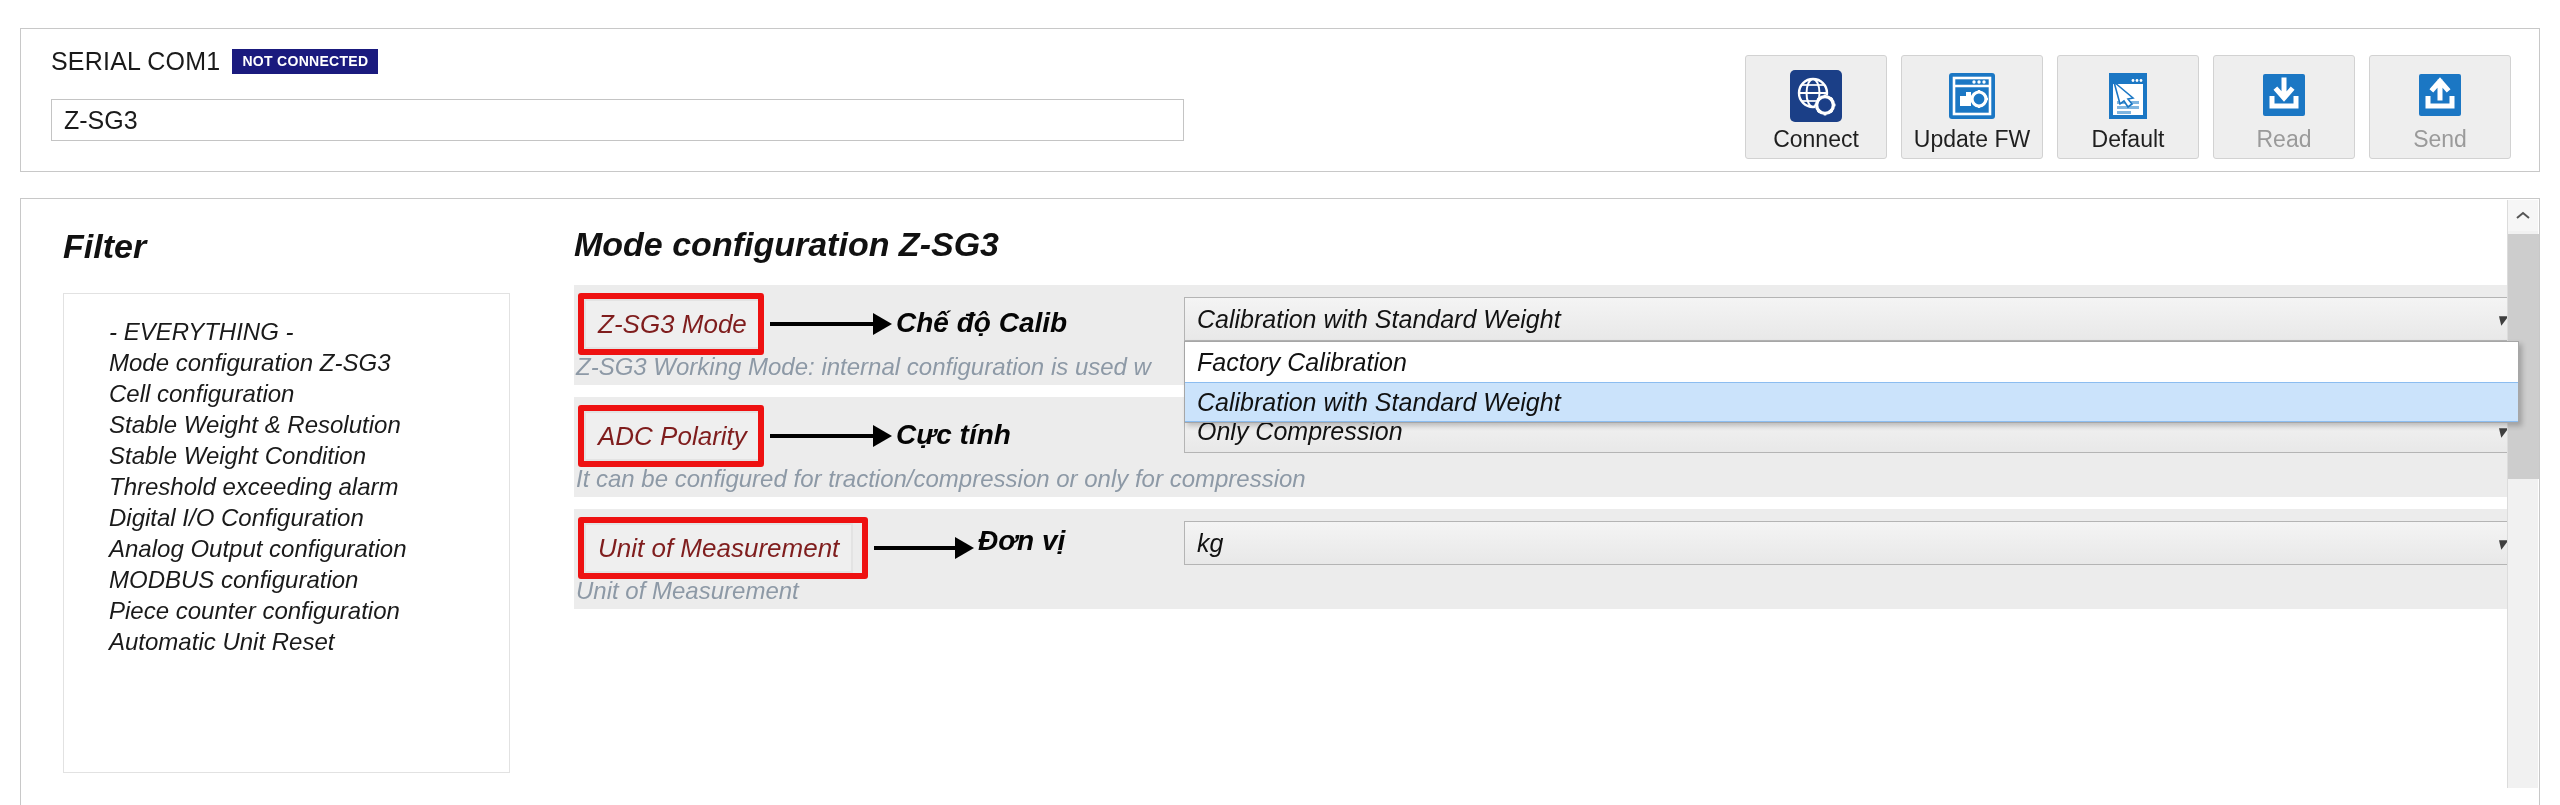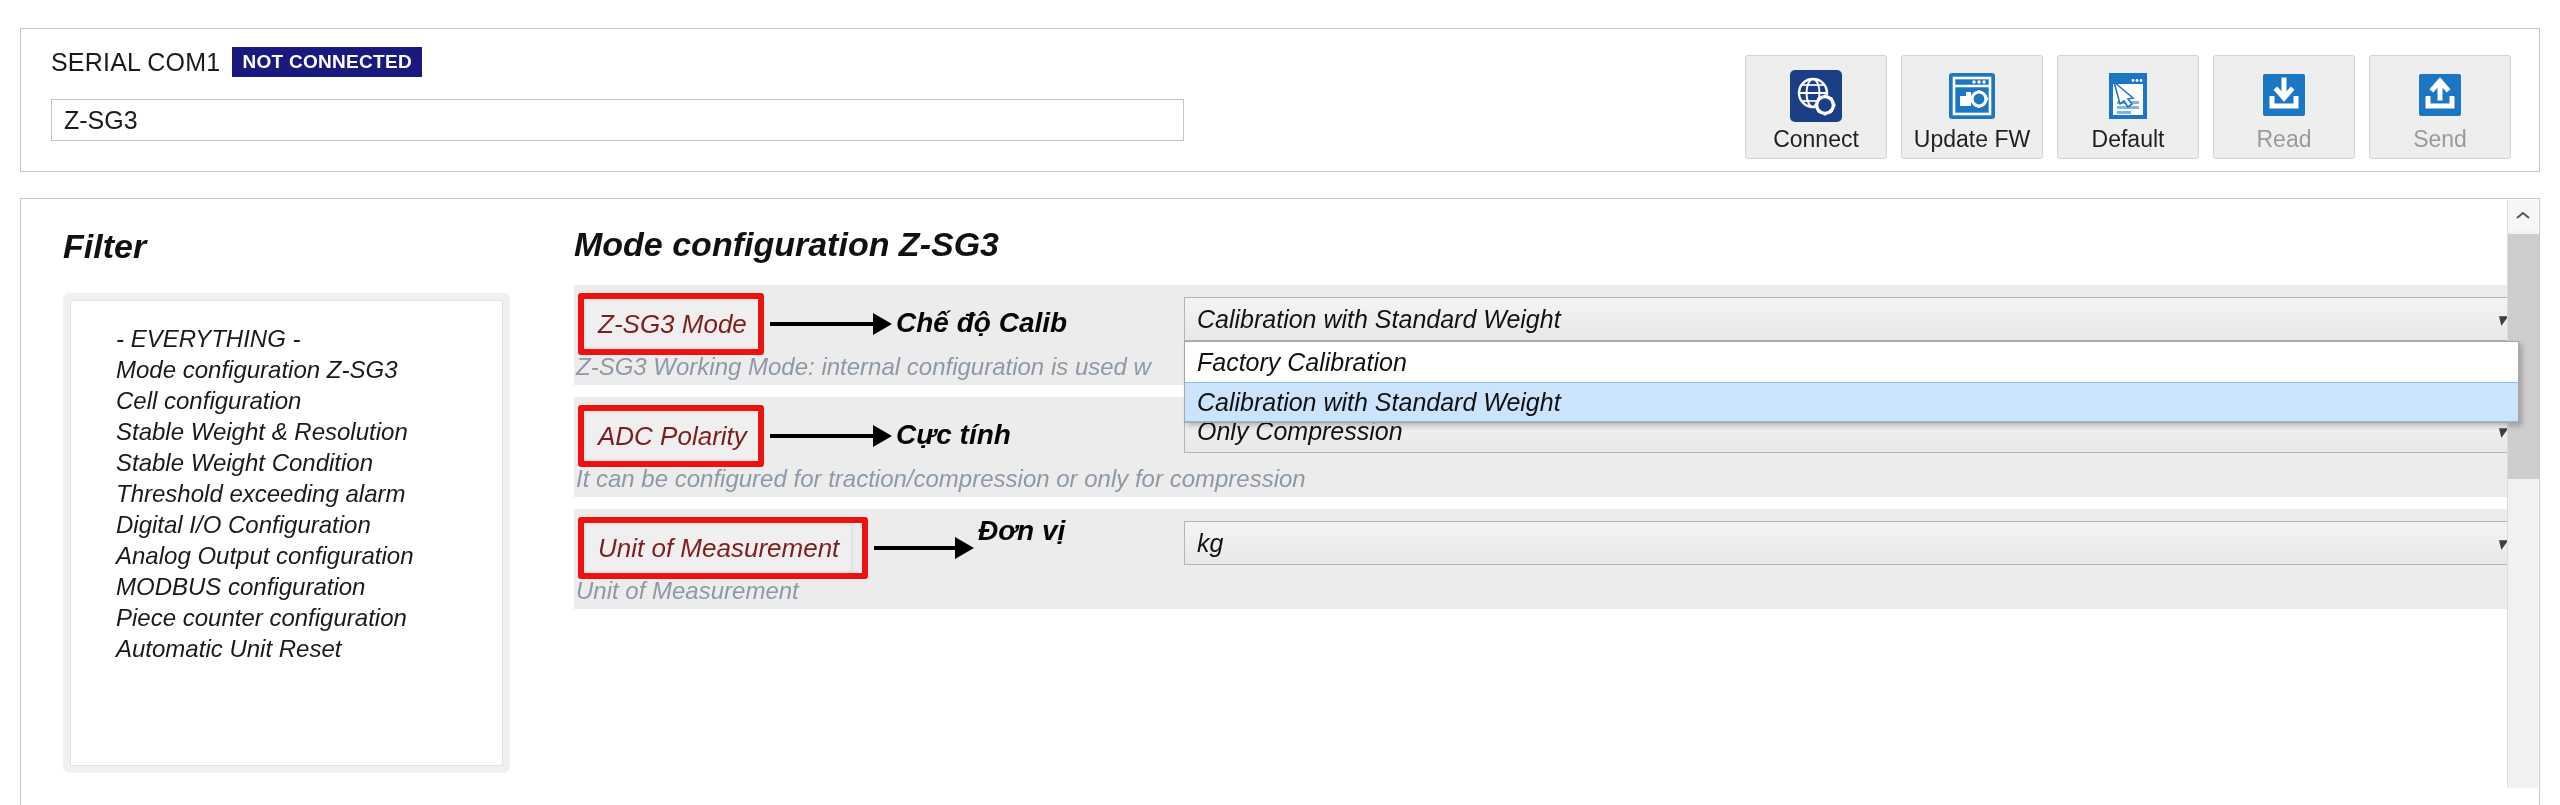--- a/index.html
+++ b/index.html
@@ -23,21 +23,21 @@
   }
   .conn-row {
     position: absolute; left: 30px; top: 18px;
     display: flex; align-items: center; gap: 12px;
   }
   .conn-label {
     font-size: 25px; color: #1a1a1a; letter-spacing: .2px;
   }
   .conn-badge {
     background: #1a1a7e; color: #ffffff;
-    font-size: 19px; font-weight: bold;
+    font-size: 14px; font-weight: bold;
     padding: 5px 10px 6px 10px;
     letter-spacing: .3px;
     line-height: 1;
   }
   .device-input {
     position: absolute; left: 30px; top: 70px;
     width: 1133px; height: 42px;
     border: 1px solid #c4c4c4;
     background: #ffffff;
     font-size: 25px; color: #1a1a1a;
@@ -81,21 +81,20 @@
 
   
   .filter-title {
     position: absolute; left: 42px; top: 28px;
     font-size: 34px; font-weight: bold; color: #111111;
   }
   .filter-box {
     position: absolute; left: 42px; top: 94px;
     width: 447px; height: 480px;
     background: #f0f0f0;
-    padding: 7px;
     border-radius: 7px;
   }
   .filter-inner {
     width: 100%; height: 100%;
     background: #ffffff;
     border: 1px solid #e2e2e2;
     padding: 22px 0 0 45px;
   }
   .filter-item {
     font-size: 24px; color: #1a1a1a;
@@ -401,21 +400,21 @@
 
       <div class="form-row" style="height:100px; margin-top:12px;">
         <div class="label-wrap">
           <span class="field-label">Unit of Measurement</span>
         </div>
         <div class="redbox" style="left:4px; top:8px; width:290px; height:62px;"></div>
         <div class="arrow-wrap" style="left:300px; top:24px;">
           <div class="arrow-line" style="width:82px;"></div>
             <div class="arrow-head"></div>
         </div>
-        <span class="vn-note" style="left:404px; top:6px;">Đơn vị</span>
+        <span class="vn-note" style="left:404px; top:16px;">Đơn vị</span>
 
         <div class="sel" style="left:610px; top:12px; width:1335px;">
           <span>kg</span>
           <span class="caret">▾</span>
         </div>
 
         <span class="help-text" style="left:2px; top:68px;">Unit of Measurement</span>
       </div>
 
     </div>

